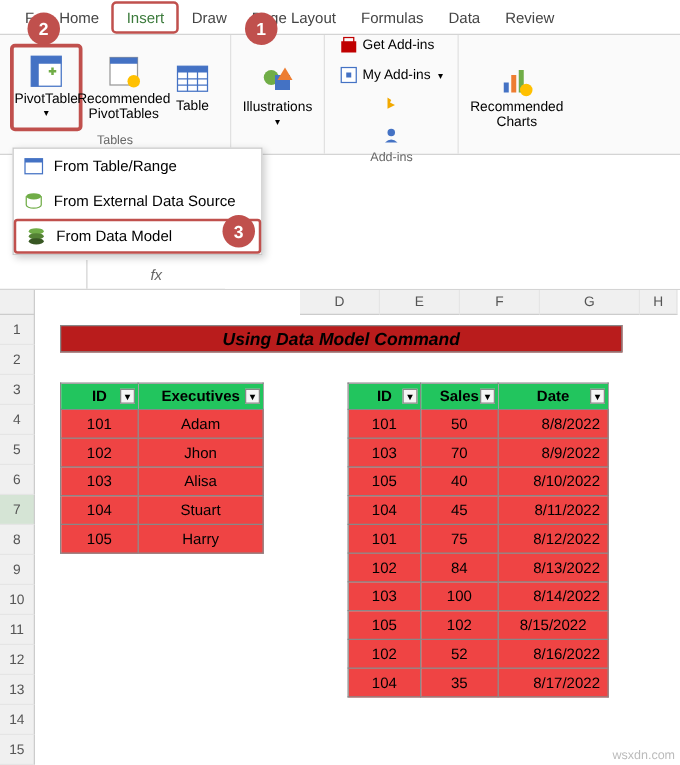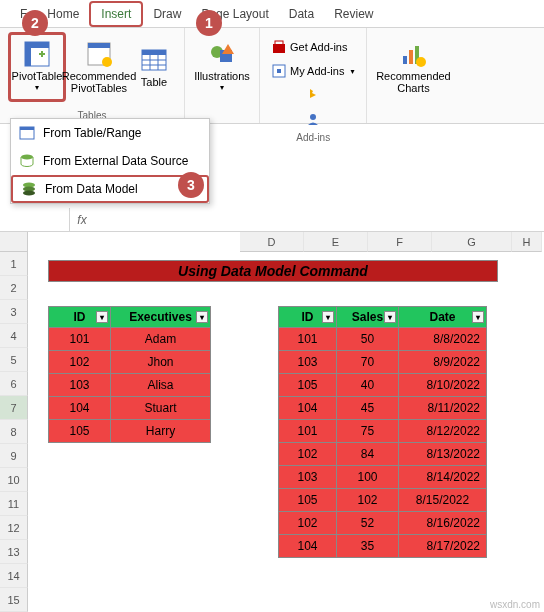--- a/index.html
+++ b/index.html
@@ -5,21 +5,21 @@
 * { box-sizing: border-box; margin: 0; padding: 0; font-family: "Segoe UI", Arial, sans-serif; }
 body { background: #fff; width: 544px; height: 612px; overflow: hidden; position: relative; font-size: 12px; }
 
 
 .tabs { display: flex; align-items: center; height: 28px; border-bottom: 1px solid #d4d4d4; background: #fff; padding-left: 10px; }
 .tab { padding: 4px 10px; color: #444; cursor: pointer; position: relative; }
 .tab.insert { border: 2px solid #c0504d; border-radius: 4px; color: #3b7a3b; font-weight: 500; }
 
 
 .ribbon { display: flex; height: 96px; background: #fafafa; border-bottom: 1px solid #d4d4d4; }
-.ribbon-group { display: flex; flex-direction: column; align-items: center; justify-content: space-between; padding: 4px 8px 2px; border-right: 1px solid #e1e1e1; }
+.ribbon-group { display: flex; flex-direction: column; align-items: center; justify-content: center; padding: 4px 8px 2px; border-right: 1px solid #e1e1e1; }
 .ribbon-group .label { font-size: 10px; color: #666; margin-top: 2px; }
 .ribbon-row { display: flex; align-items: center; gap: 4px; }
 
 .big-btn { display: flex; flex-direction: column; align-items: center; justify-content: center; width: 58px; height: 70px; cursor: pointer; text-align: center; font-size: 11px; line-height: 12px; }
 .big-btn .ico { width: 28px; height: 28px; margin-bottom: 2px; }
 .pivot-btn { border: 3px solid #c0504d; border-radius: 4px; }
 
 .small-row { display: flex; align-items: center; gap: 4px; height: 22px; font-size: 11px; cursor: pointer; padding: 0 4px; }
 .small-ico { width: 14px; height: 14px; }
 
@@ -64,20 +64,21 @@
 </style>
 </head>
 <body>
 
 <div class="tabs">
   <div class="tab">F</div>
   <div class="tab">Home</div>
   <div class="tab insert">Insert</div>
   <div class="tab">Draw</div>
   <div class="tab">Page Layout</div>
+  <div class="tab">Formulas</div>
   <div class="tab">Data</div>
   <div class="tab">Review</div>
 </div>
 
 <div class="ribbon">
   <div class="ribbon-group">
     <div class="ribbon-row">
       <div class="big-btn pivot-btn">
         <svg class="ico" viewBox="0 0 28 28">
             <rect x="2" y="2" width="24" height="24" fill="#fff" stroke="#4472c4"></rect>
@@ -198,21 +199,21 @@
         </svg>
       </span>
     <span>From Data Model</span>
   </div>
 </div>
 
 <div class="callout" style="left:196px; top:10px;">1</div>
 <div class="callout" style="left:22px; top:10px;">2</div>
 <div class="callout" style="left:178px; top:172px;">3</div>
 
-<div class="formula-bar" style="margin-top:84px;">
+<div class="formula-bar" style="margin-top:84px;gap:43px;">
   <div class="name-box"></div>
   <div class="fx">fx</div>
   <input class="formula-input" style="">
 </div>
 
 <div class="sheet">
   <div>
     <div class="corner"></div>
     <div class="row-headers">
       <div class="rh">1</div>

